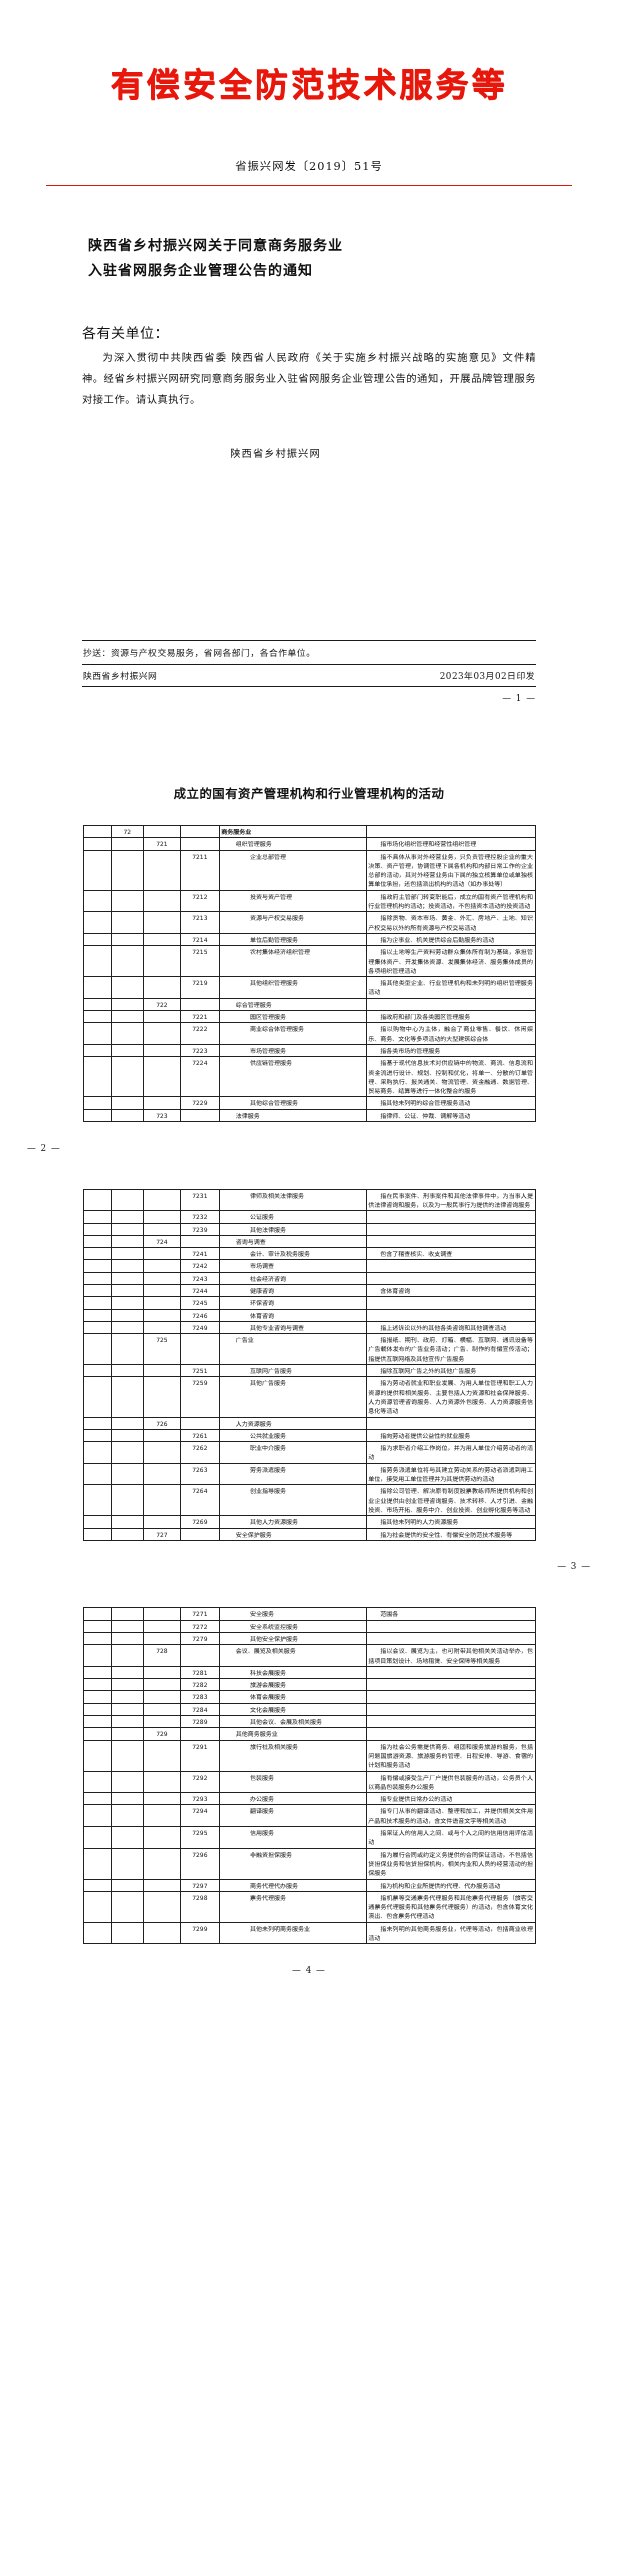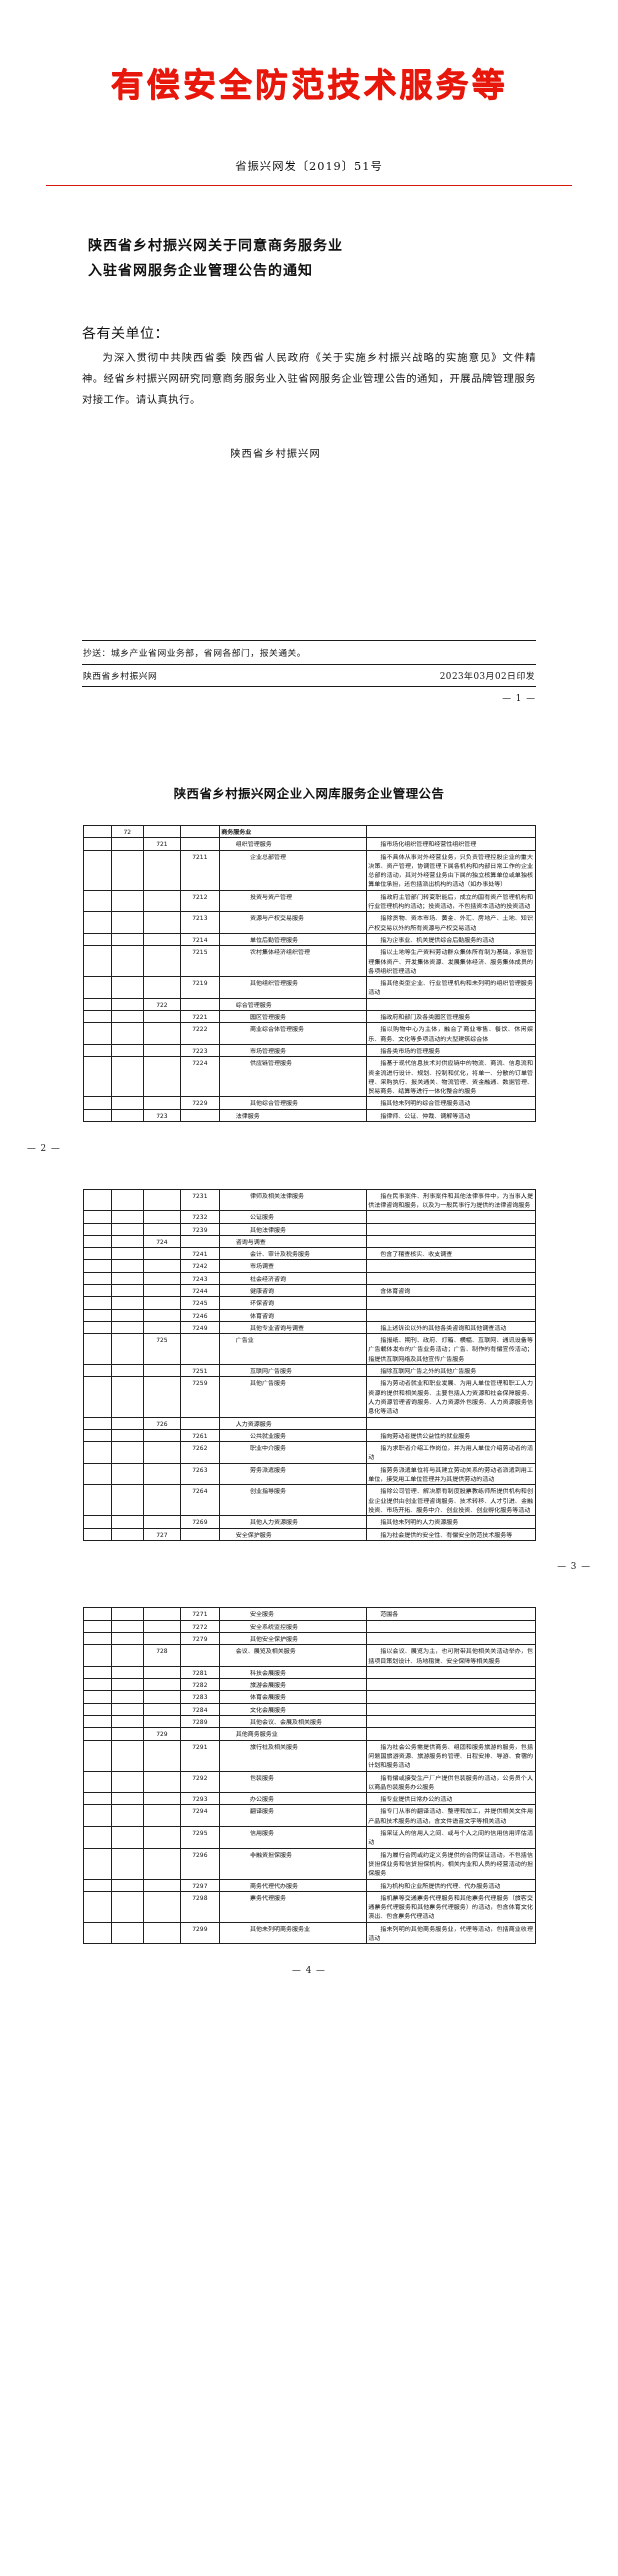--- a/index.html
+++ b/index.html
@@ -161,33 +161,33 @@
     <div>陕西省乡村振兴网关于同意商务服务业</div>
     <div>入驻省网服务企业管理公告的通知</div>
   </div>
   <div class="doc-salutation">各有关单位：</div>
   <div class="doc-body">为深入贯彻中共陕西省委 陕西省人民政府《关于实施乡村振兴战略的实施意见》文件精神。经省乡村振兴网研究同意商务服务业入驻省网服务企业管理公告的通知，开展品牌管理服务对接工作。请认真执行。</div>
   <div class="doc-signature">
     <div>陕西省乡村振兴网</div>
   </div>
   <div class="doc-footer">
     <div class="rule-thick"></div>
-    <div class="cc-line">抄送：城乡产业省网业务部，省网各部门，报关通关。</div>
+    <div class="cc-line">抄送：资源与产权交易服务，省网各部门，各合作单位。</div>
     <div class="rule-thin"></div>
     <div class="issue-line">
       <span>陕西省乡村振兴网</span>
       <span>2023年03月02日印发</span>
     </div>
     <div class="rule-thin"></div>
     <div class="page-num">— 1 —</div>
   </div>
 </div>
 
 <div class="page tbl-page" id="page2">
-  <div class="tbl-title">陕西省乡村振兴网企业入网库服务企业管理公告</div>
+  <div class="tbl-title">成立的国有资产管理机构和行业管理机构的活动</div>
   <table class="cls" id="table-page2">
       <tbody>
         <tr>
           <td class="c1"></td>
           <td class="c2">72</td>
           <td class="c3"></td>
           <td class="c4"></td>
           <td class="c5"><span class="lvl1" style="display: inline-block; font-weight: bold; margin-left: 0px;">商务服务业</span></td>
           <td class="c6 desc"></td>
         </tr>

